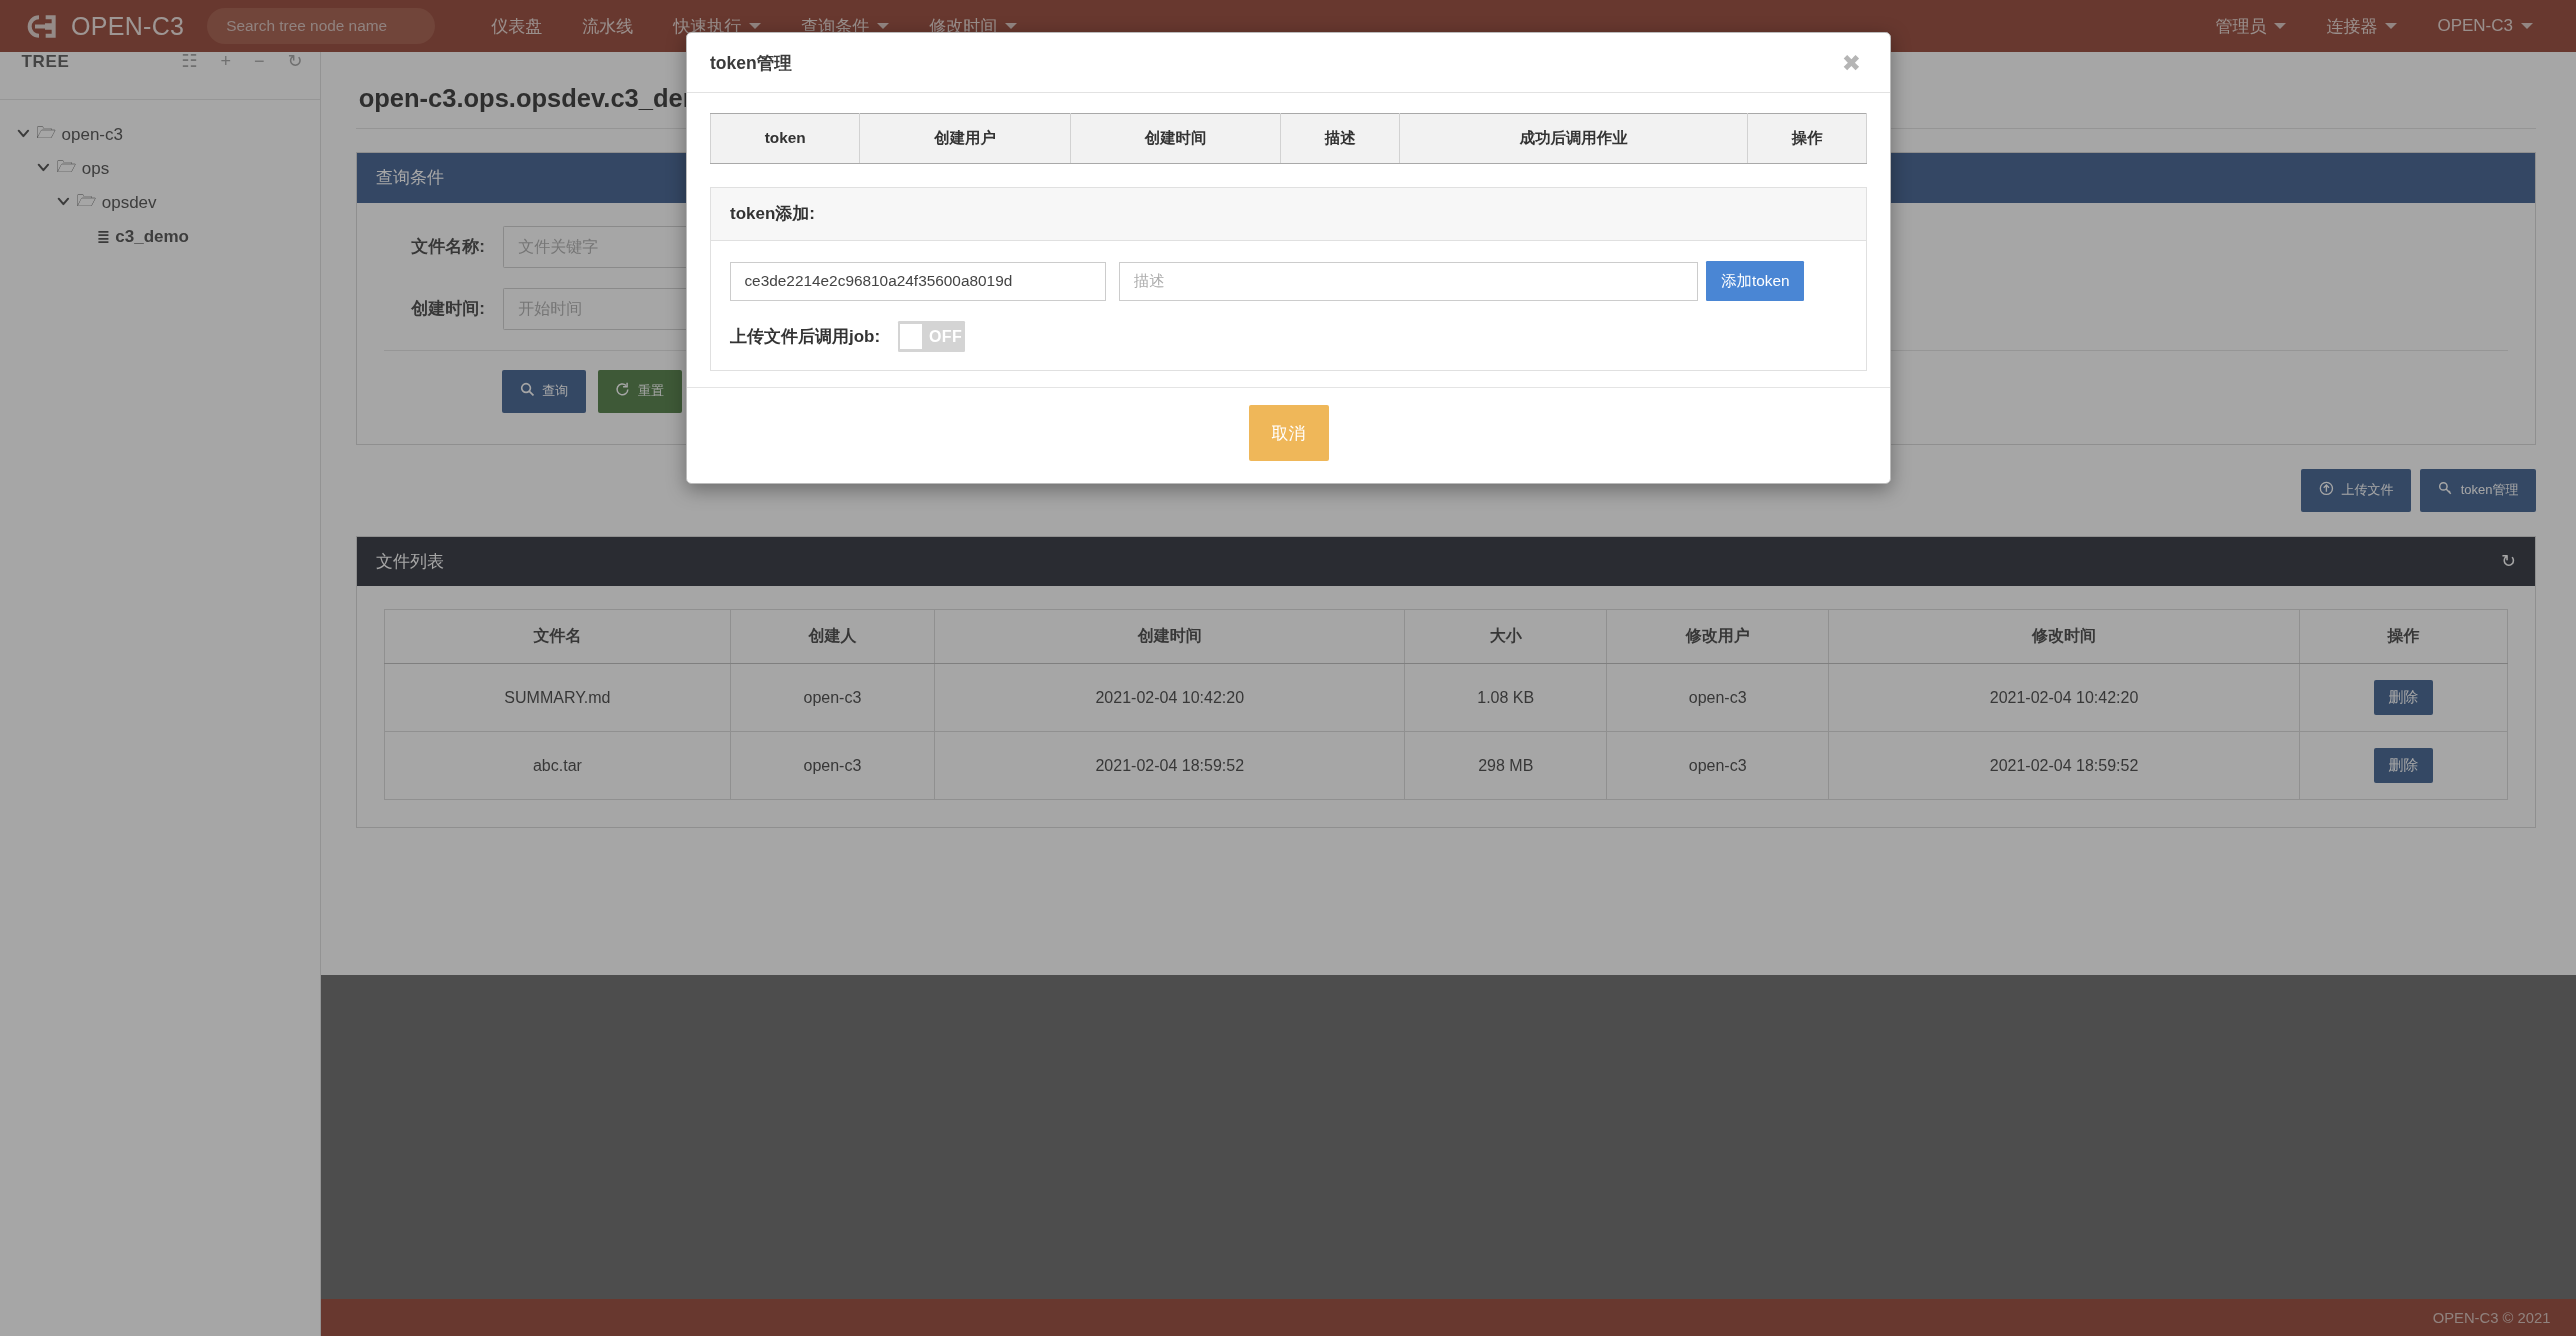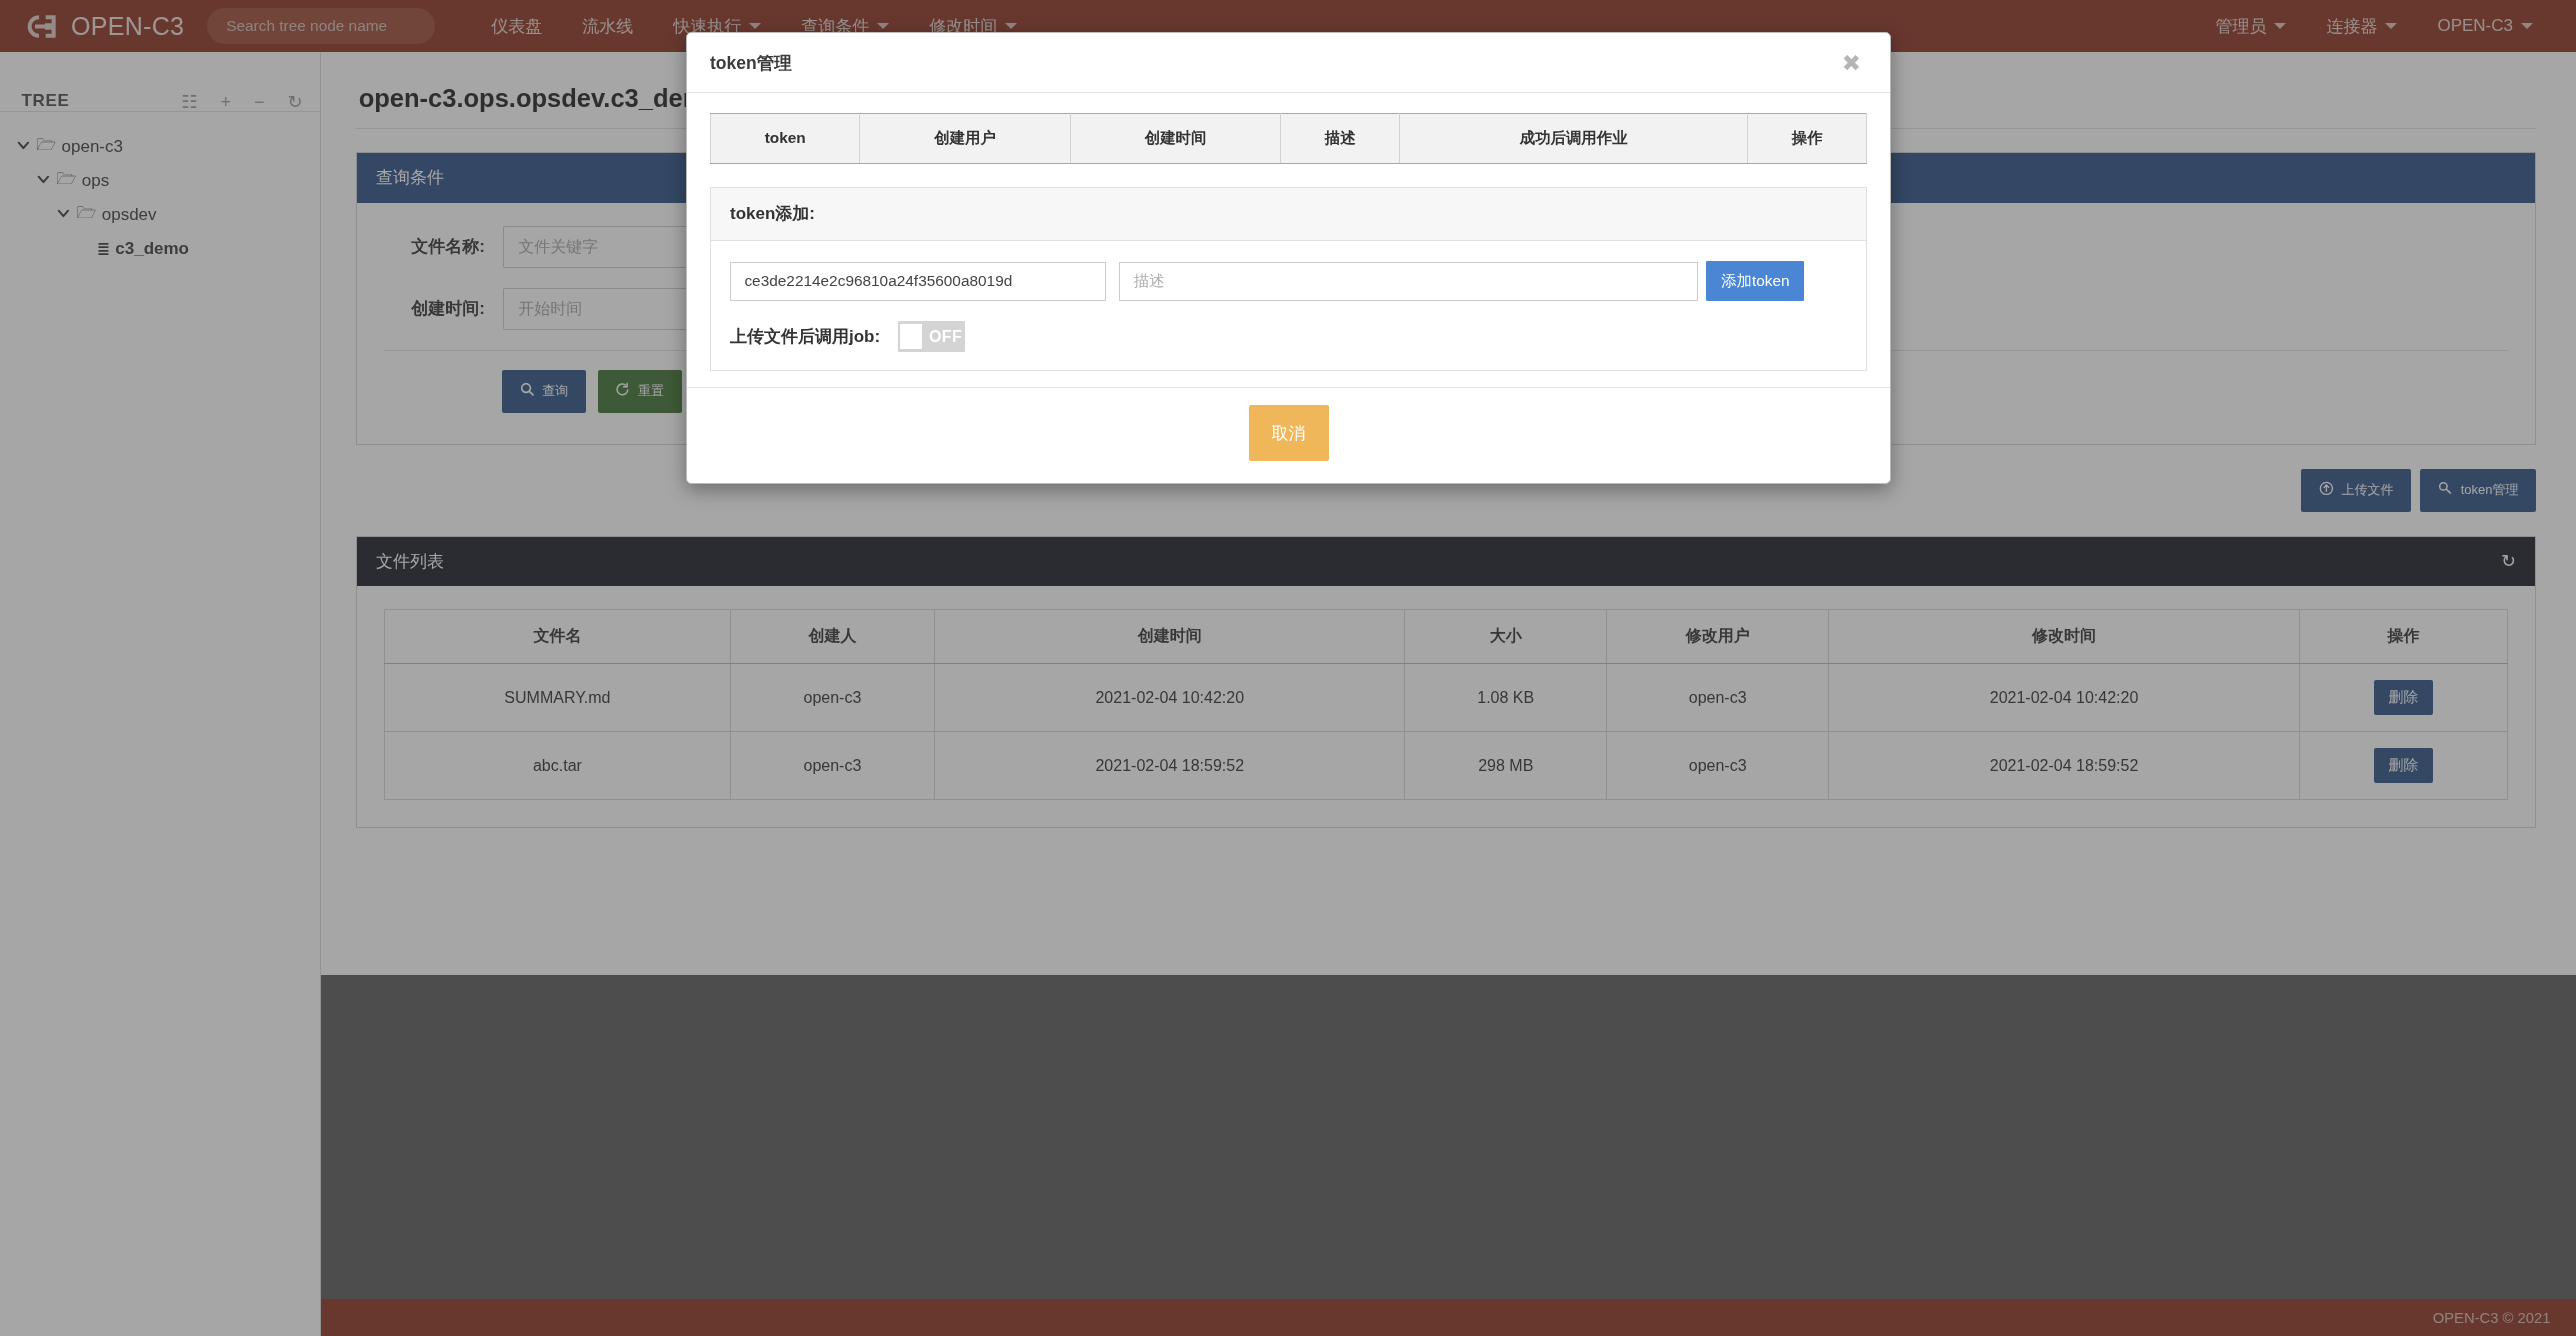--- a/index.html
+++ b/index.html
@@ -42,21 +42,21 @@
     display: inline-block;
   }
   .nav-right { margin-left: auto; display: flex; align-items: center; }
 
   
   .body-split { display: flex; height: 1285px; }
 
   
   .sidebar { width: 321px; background: #fff; border-right: 0.7px solid #ddd; flex: none; }
   .tree-head {
-    height: 60px; display: flex; align-items: flex-end;
+    height: 48px; display: flex; align-items: flex-start;
     padding: 0 17.5px 0 21.5px; border-bottom: 0.7px solid #e2e2e2;
     background: #fff;
   }
   .tree-title { font-size: 17px; font-weight: bold; color: #4b4b4b; letter-spacing: 0.7px; }
   .tree-tools { margin-left: auto; display: flex; align-items: center; gap: 23px; }
   .tree-tool { color: #9a9a9a; font-size: 18px; line-height: 1; cursor: pointer; display:block; }
   .tree-body { padding: 17.5px 0 0 0; }
   .tree-node {
     display: flex; align-items: center; font-size: 17px; color: #3d3d3d;
     height: 34px; cursor: pointer; white-space: nowrap;

